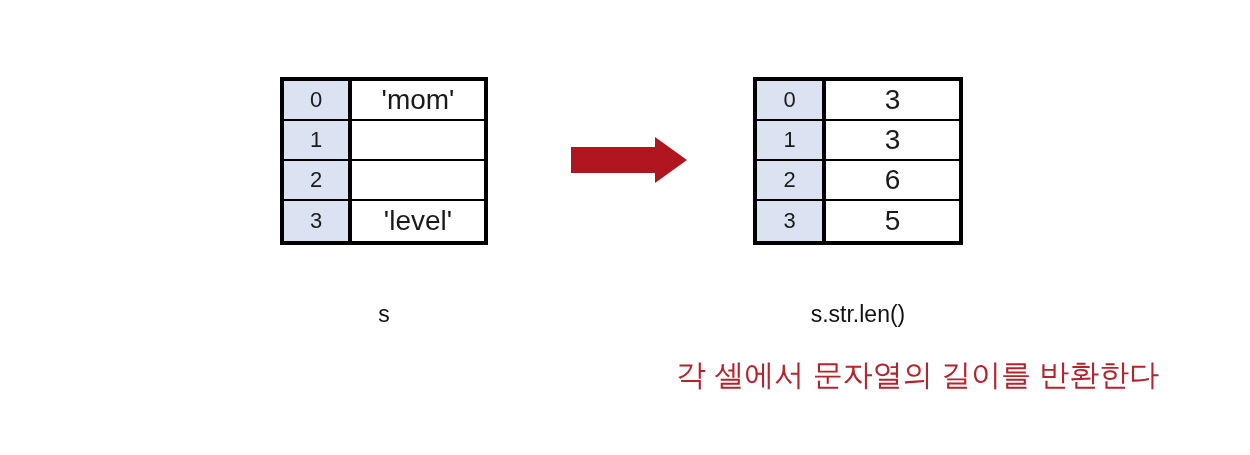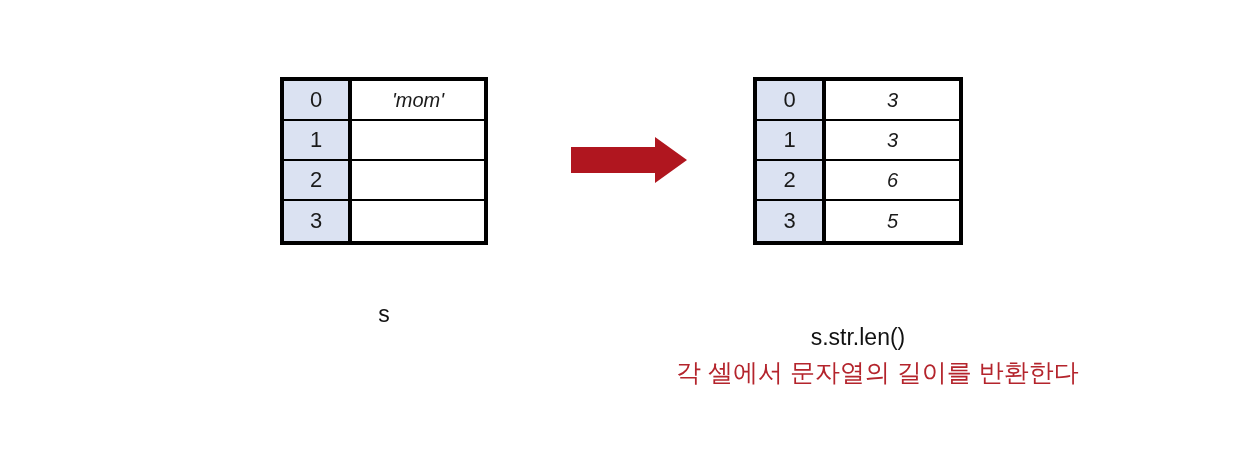--- a/index.html
+++ b/index.html
@@ -51,25 +51,24 @@
     color: #1a1a1a;
     line-height: 1;
   }
 
   .val-cell {
     box-sizing: border-box;
     background: #ffffff;
     display: flex;
     align-items: center;
     justify-content: center;
-    font-size: 20px;
+    font-size: 28px;
     color: #1a1a1a;
     line-height: 1;
     flex: 1 1 auto;
-    font-style: italic;
   }
 
   
   #table-left {
     left: 280px;
     top: 77px;
     width: 208px;
     height: 168px;
   }
   #table-left .idx-cell { width: 68px; }
@@ -104,28 +103,27 @@
     left: 280px;
     top: 303px;
     width: 208px;
     text-align: center;
   }
   #caption-right {
     left: 753px;
     top: 303px;
     width: 210px;
     text-align: center;
-    margin-top: 23px;
   }
 
   #note-korean {
     position: absolute;
     left: 676px;
     top: 357px;
-    font-size: 25px;
+    font-size: 30px;
     color: #b4242c;
     white-space: nowrap;
     line-height: 1.2;
   }
 </style>
 </head>
 <body>
 
 <div id="canvas">
 
@@ -139,20 +137,21 @@
     <div class="series-row">
       <div class="idx-cell">1</div>
     </div>
 
     <div class="series-row">
       <div class="idx-cell">2</div>
     </div>
 
     <div class="series-row">
       <div class="idx-cell">3</div>
+      <div class="val-cell">'level'</div>
     </div>
 
   </div>
 
   <svg id="arrow" viewBox="0 0 116 46" aria-hidden="true">
     <polygon points="0,10 84,10 84,0 116,23 84,46 84,36 0,36" fill="#b0161f"></polygon>
   </svg>
 
   <div id="table-right" class="series-table">
 

